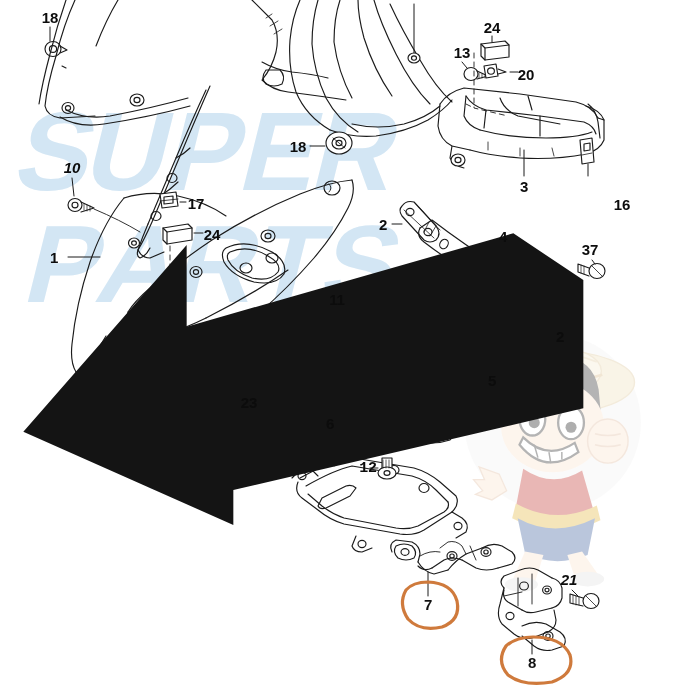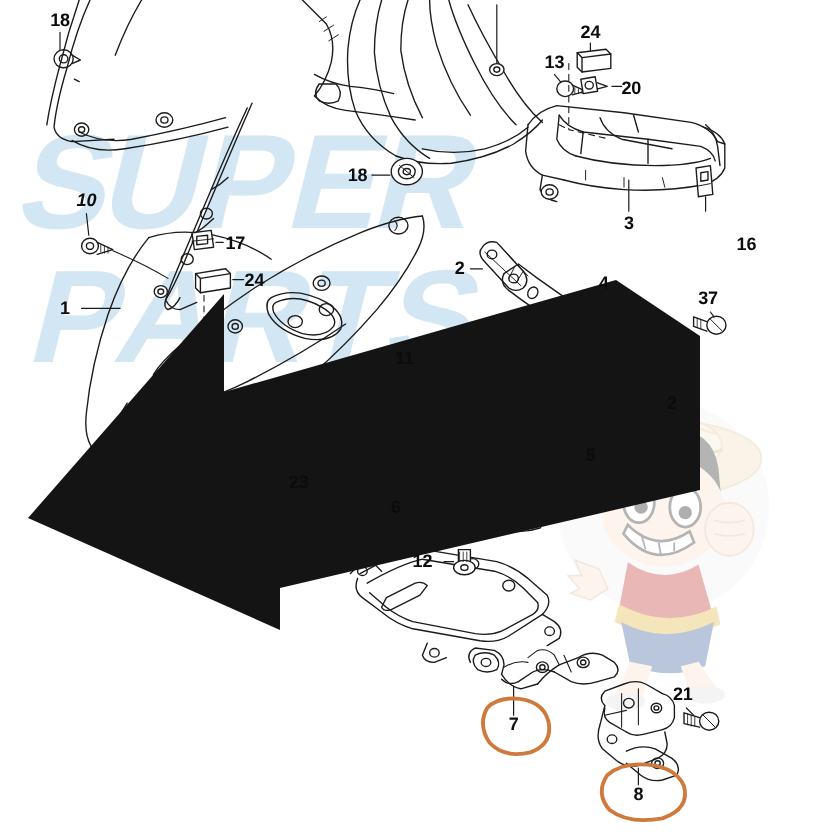--- a/index.html
+++ b/index.html
@@ -496,19 +496,19 @@
       <div class="calloutnum" style="left: 383px; top: 224px;">2</div>
       <div class="calloutnum" style="left: 212px; top: 234px;">24</div>
       <div class="calloutnum" style="left: 503px; top: 236px;">4</div>
       <div class="calloutnum" style="left: 54px; top: 257px;">1</div>
       <div class="calloutnum" style="left: 590px; top: 249px;">37</div>
       <div class="calloutnum" style="left: 337px; top: 299px;">11</div>
       <div class="calloutnum" style="left: 560px; top: 336px;">2</div>
       <div class="calloutnum" style="left: 492px; top: 380px;">5</div>
       <div class="calloutnum" style="left: 249px; top: 402px;">23</div>
       <div class="calloutnum" style="left: 330px; top: 423px;">6</div>
-      <div class="calloutnum" style="left: 352px; top: 468px;">12</div>
+      <div class="calloutnum" style="left: 368px; top: 468px; font-family: Liberation Mono, monospace;">12</div>
       <div class="calloutnum hl" style="left: 428px; top: 604px;">7</div>
-      <div class="calloutnum" style="left: 569px; top: 579px;">21</div>
+      <div class="calloutnum" style="left: 569px; top: 579px; font-style: italic;">21</div>
       <div class="calloutnum hl" style="left: 532px; top: 662px;">8</div>
     </div>
 
 </div>
 
 </body></html>

